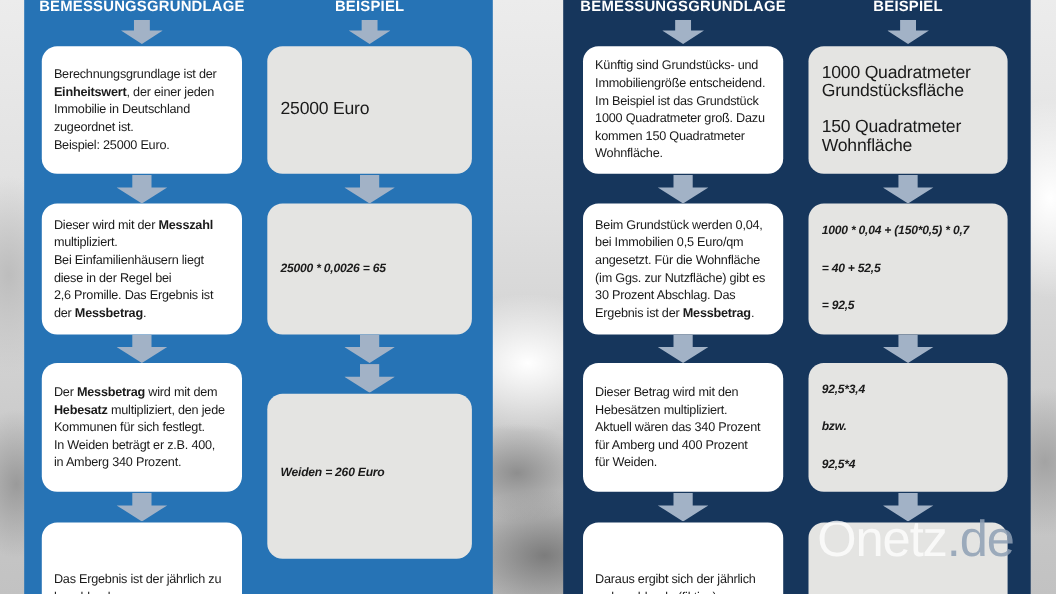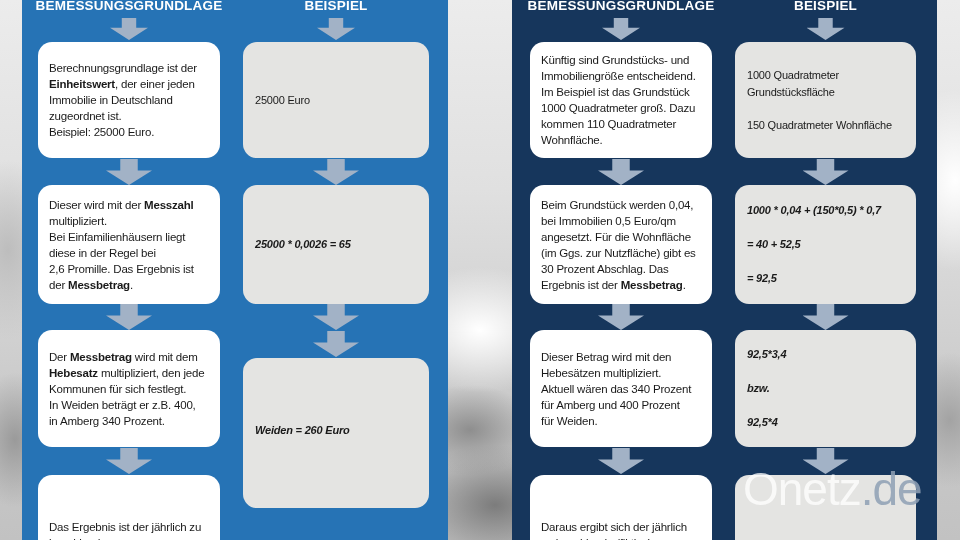--- a/index.html
+++ b/index.html
@@ -65,21 +65,21 @@
     padding: 0 11px; width: 100%;
     font-size: 11.5px; line-height: 16px; letter-spacing: -0.2px;
     color: var(--text, #1a1a1a); white-space: pre-line;
   }
   .b4 .step-text { padding-top: 44px; }
 
   .example-text {
     padding: 0 12px; width: 100%;
     color: var(--text, #1a1a1a); white-space: pre-line;
   }
-  .example-plain   { font-size: 11px; line-height: 16.5px; letter-spacing: -0.2px; }
+  .example-plain   { font-size: 16px; line-height: 16.5px; letter-spacing: -0.2px; }
   .example-formula { font-size: 11px; line-height: 17px; letter-spacing: -0.2px; font-weight: 700; font-style: italic; }
   .b4 .example-text { padding-top: 64px; }
 
   .rich-b { font-weight: 700; }
 
   #watermark {
     position: absolute; left: 743px; top: 466px; z-index: 5;
     font-size: 46px; line-height: 46px; font-weight: 400; letter-spacing: -1px;
     white-space: nowrap; pointer-events: none;
   }
@@ -146,21 +146,21 @@
 
   <div class="panel" id="panel-new">
     <div class="subcol col-basis">
       <div class="col-header">BEMESSUNGSGRUNDLAGE</div>
       <div class="arrow first"></div>
       <div class="box white b1">
         <div class="step-text"><span>Künftig sind Grundstücks- und
 Immobiliengröße entscheidend.
 Im Beispiel ist das Grundstück
 1000 Quadratmeter groß. Dazu
-kommen 110 Quadratmeter
+kommen 150 Quadratmeter
 Wohnfläche.</span></div>
       </div>
       <div class="arrow a2"></div>
       <div class="box white b2">
         <div class="step-text"><span>Beim Grundstück werden 0,04,
 bei Immobilien 0,5 Euro/qm
 angesetzt. Für die Wohnfläche
 (im Ggs. zur Nutzfläche) gibt es
 30 Prozent Abschlag. Das
 Ergebnis ist der </span><span class="rich-b">Messbetrag</span><span>.</span></div>

